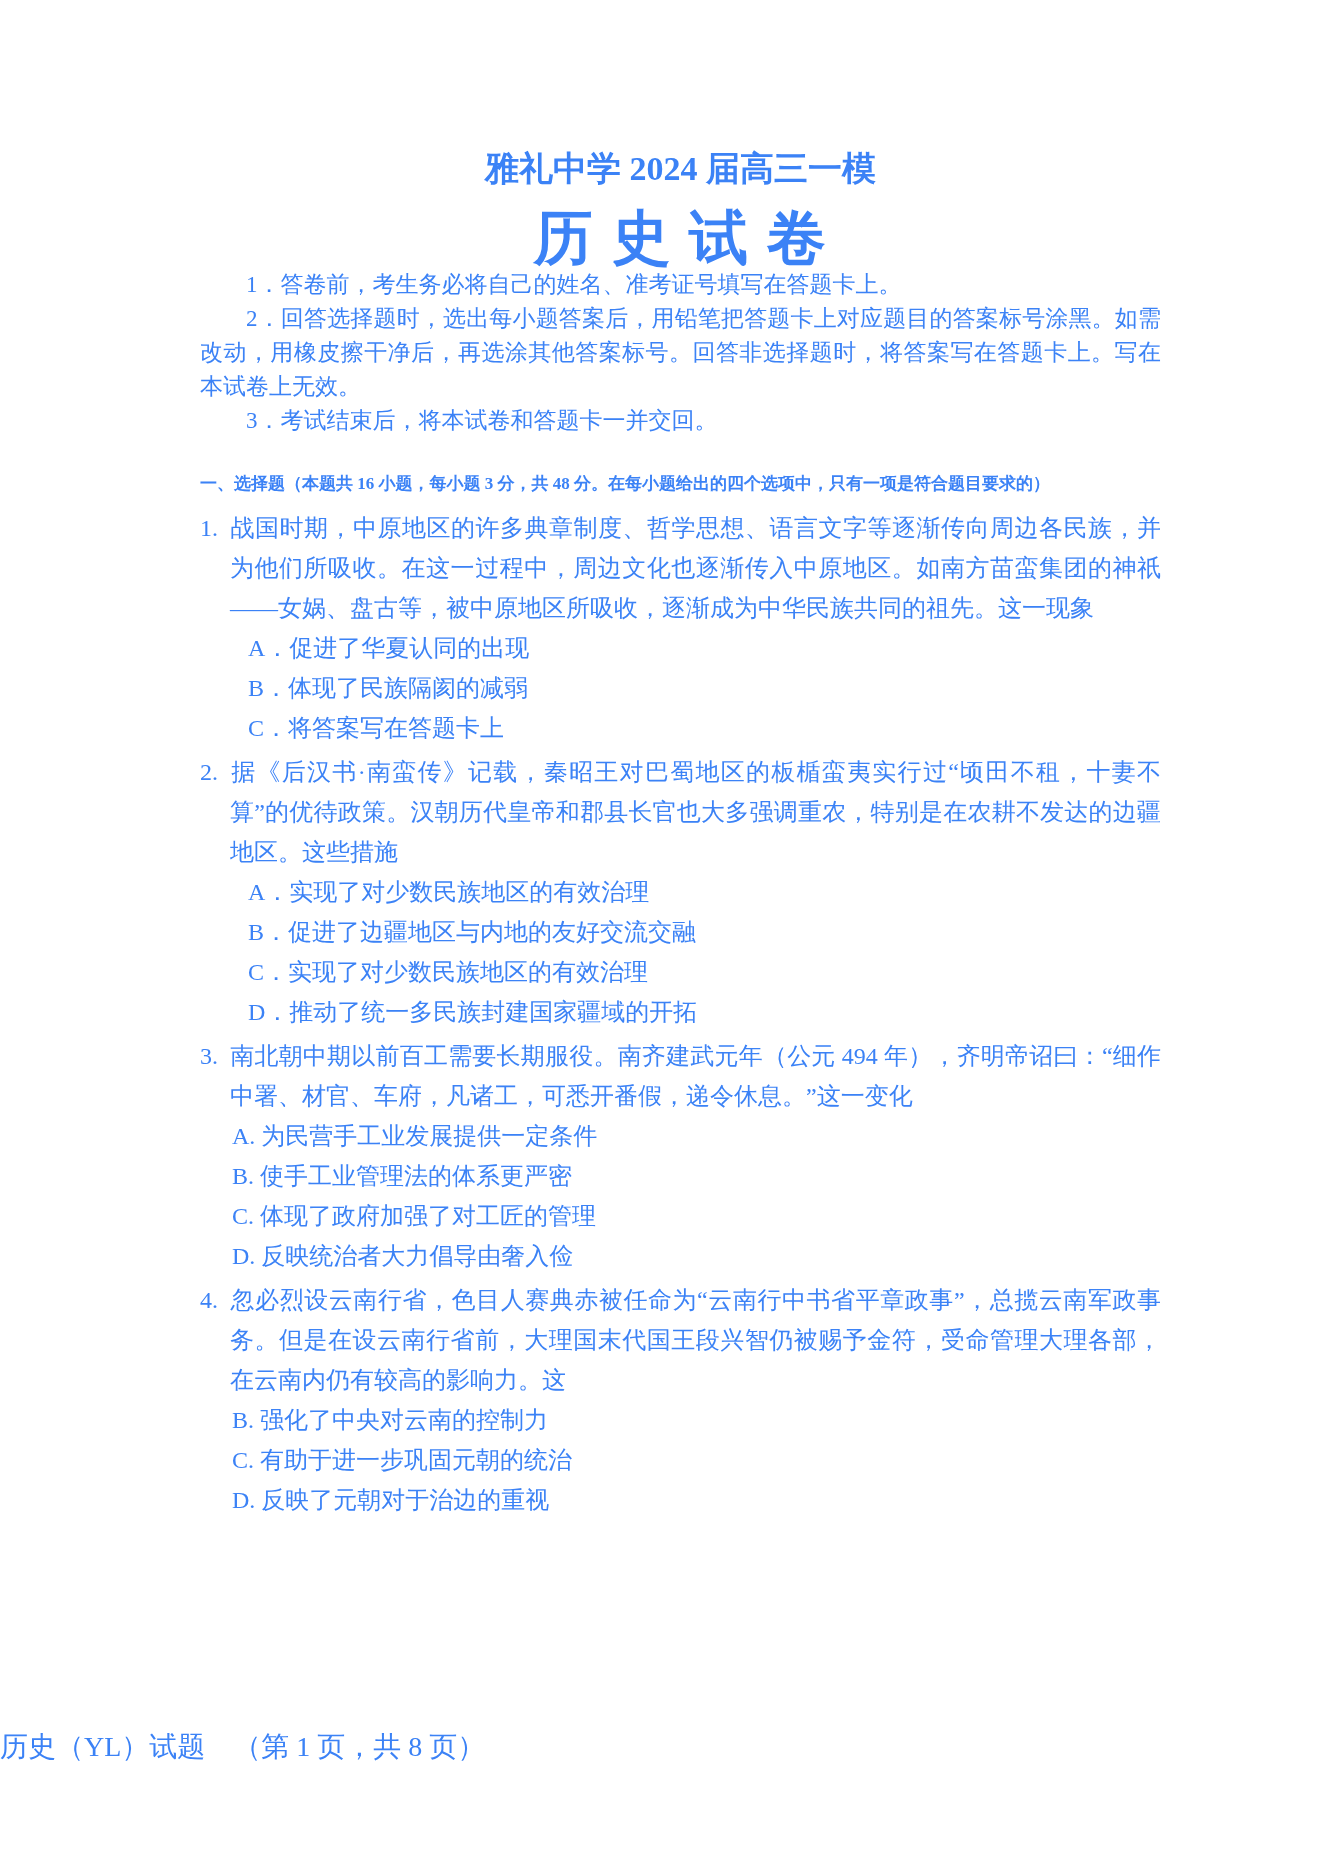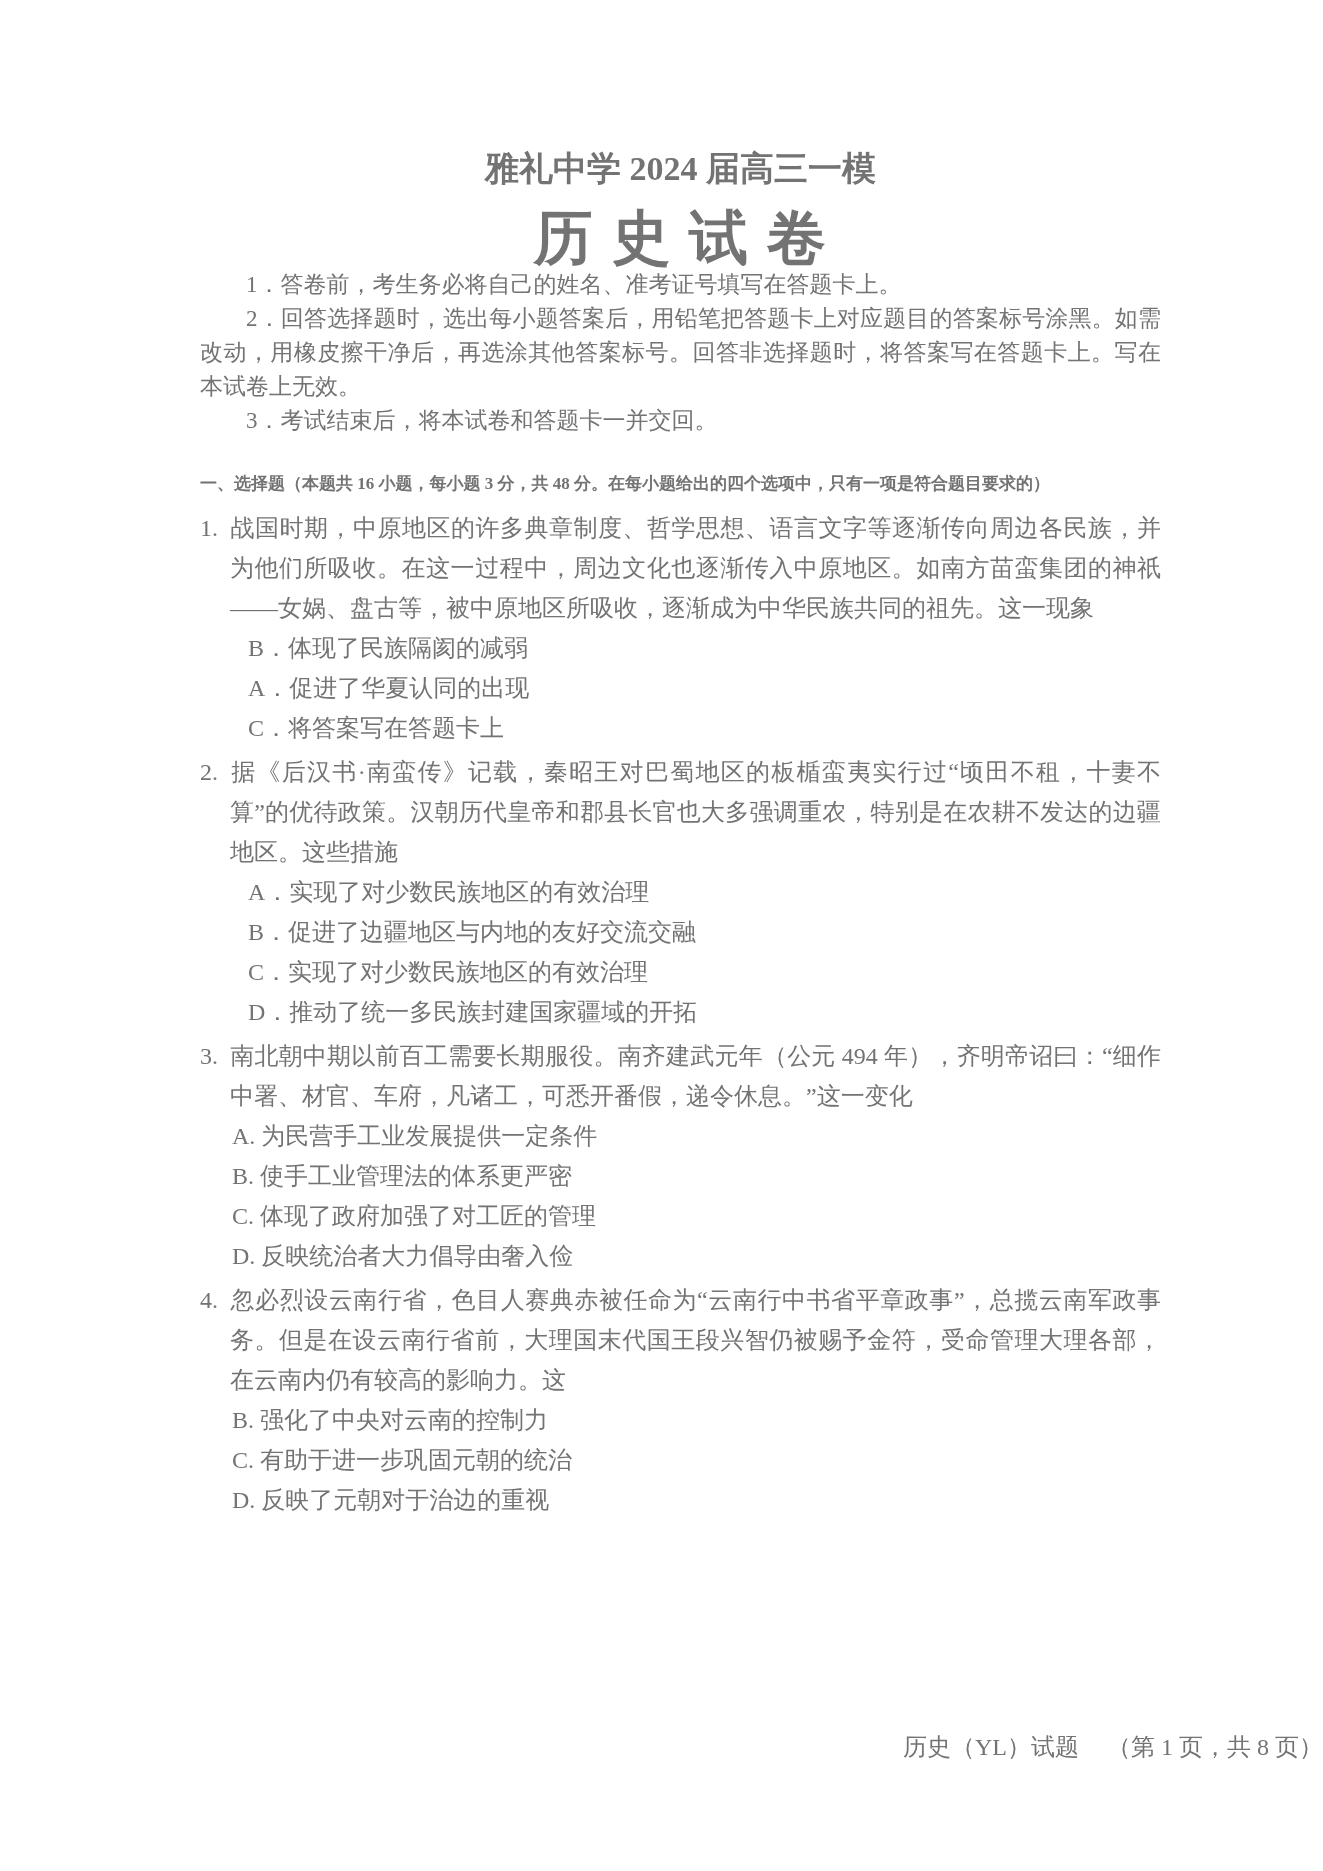--- a/index.html
+++ b/index.html
@@ -3,21 +3,21 @@
 <meta charset="utf-8">
 <style>
   html, body { margin: 0; padding: 0; background: #ffffff; }
   .sheet {
     position: relative;
     width: 1323px;
     height: 1871px;
     box-sizing: border-box;
     padding: 148px 162px 0 200px;
     background: #ffffff;
-    color: #737373;
+    color: #3b82f6;
     font-family: "Liberation Serif", "DejaVu Serif", serif;
     overflow: hidden;
   }
   .school-title {
     margin: 0;
     font-size: 34px;
     font-weight: bold;
     text-align: center;
     line-height: 42px;
   }
@@ -69,22 +69,22 @@
     line-height: 40px;
   }
   .q12 .option { padding-left: 48px; }
   .q34 .option { padding-left: 32px; }
   .page-footer {
     position: absolute;
     left: 0;
     right: 0;
     top: 1732px;
     margin: 0;
-    text-align: right;
-    font-size: 24px;
+    text-align: left;
+    font-size: 28px;
     line-height: 30px;
   }
   .pgap { margin-left: 28px; }
 </style>
 </head>
 <body>
 
 <div class="sheet">
 
   <h1 class="school-title">雅礼中学 2024 届高三一模</h1>
@@ -93,22 +93,22 @@
   <div class="notice">
     <p class="notice-item">1．答卷前，考生务必将自己的姓名、准考证号填写在答题卡上。</p>
     <p class="notice-item">2．回答选择题时，选出每小题答案后，用铅笔把答题卡上对应题目的答案标号涂黑。如需改动，用橡皮擦干净后，再选涂其他答案标号。回答非选择题时，将答案写在答题卡上。写在本试卷上无效。</p>
     <p class="notice-item">3．考试结束后，将本试卷和答题卡一并交回。</p>
   </div>
 
   <p class="section-head">一、选择题（本题共 16 小题，每小题 3 分，共 48 分。在每小题给出的四个选项中，只有一项是符合题目要求的）</p>
 
   <div class="question q12">
     <p class="stem"><span class="qnum">1.</span><span>战国时期，中原地区的许多典章制度、哲学思想、语言文字等逐渐传向周边各民族，并为他们所吸收。在这一过程中，周边文化也逐渐传入中原地区。如南方苗蛮集团的神祇——女娲、盘古等，被中原地区所吸收，逐渐成为中华民族共同的祖先。这一现象</span></p>
+    <p class="option">A．促进了华夏认同的出现</p>
     <p class="option">B．体现了民族隔阂的减弱</p>
-    <p class="option">A．促进了华夏认同的出现</p>
     <p class="option">C．将答案写在答题卡上</p>
   </div>
 
   <div class="question q12">
     <p class="stem"><span class="qnum">2.</span><span>据《后汉书·南蛮传》记载，秦昭王对巴蜀地区的板楯蛮夷实行过“顷田不租，十妻不算”的优待政策。汉朝历代皇帝和郡县长官也大多强调重农，特别是在农耕不发达的边疆地区。这些措施</span></p>
     <p class="option">A．实现了对少数民族地区的有效治理</p>
     <p class="option">B．促进了边疆地区与内地的友好交流交融</p>
     <p class="option">C．实现了对少数民族地区的有效治理</p>
     <p class="option">D．推动了统一多民族封建国家疆域的开拓</p>
   </div>

